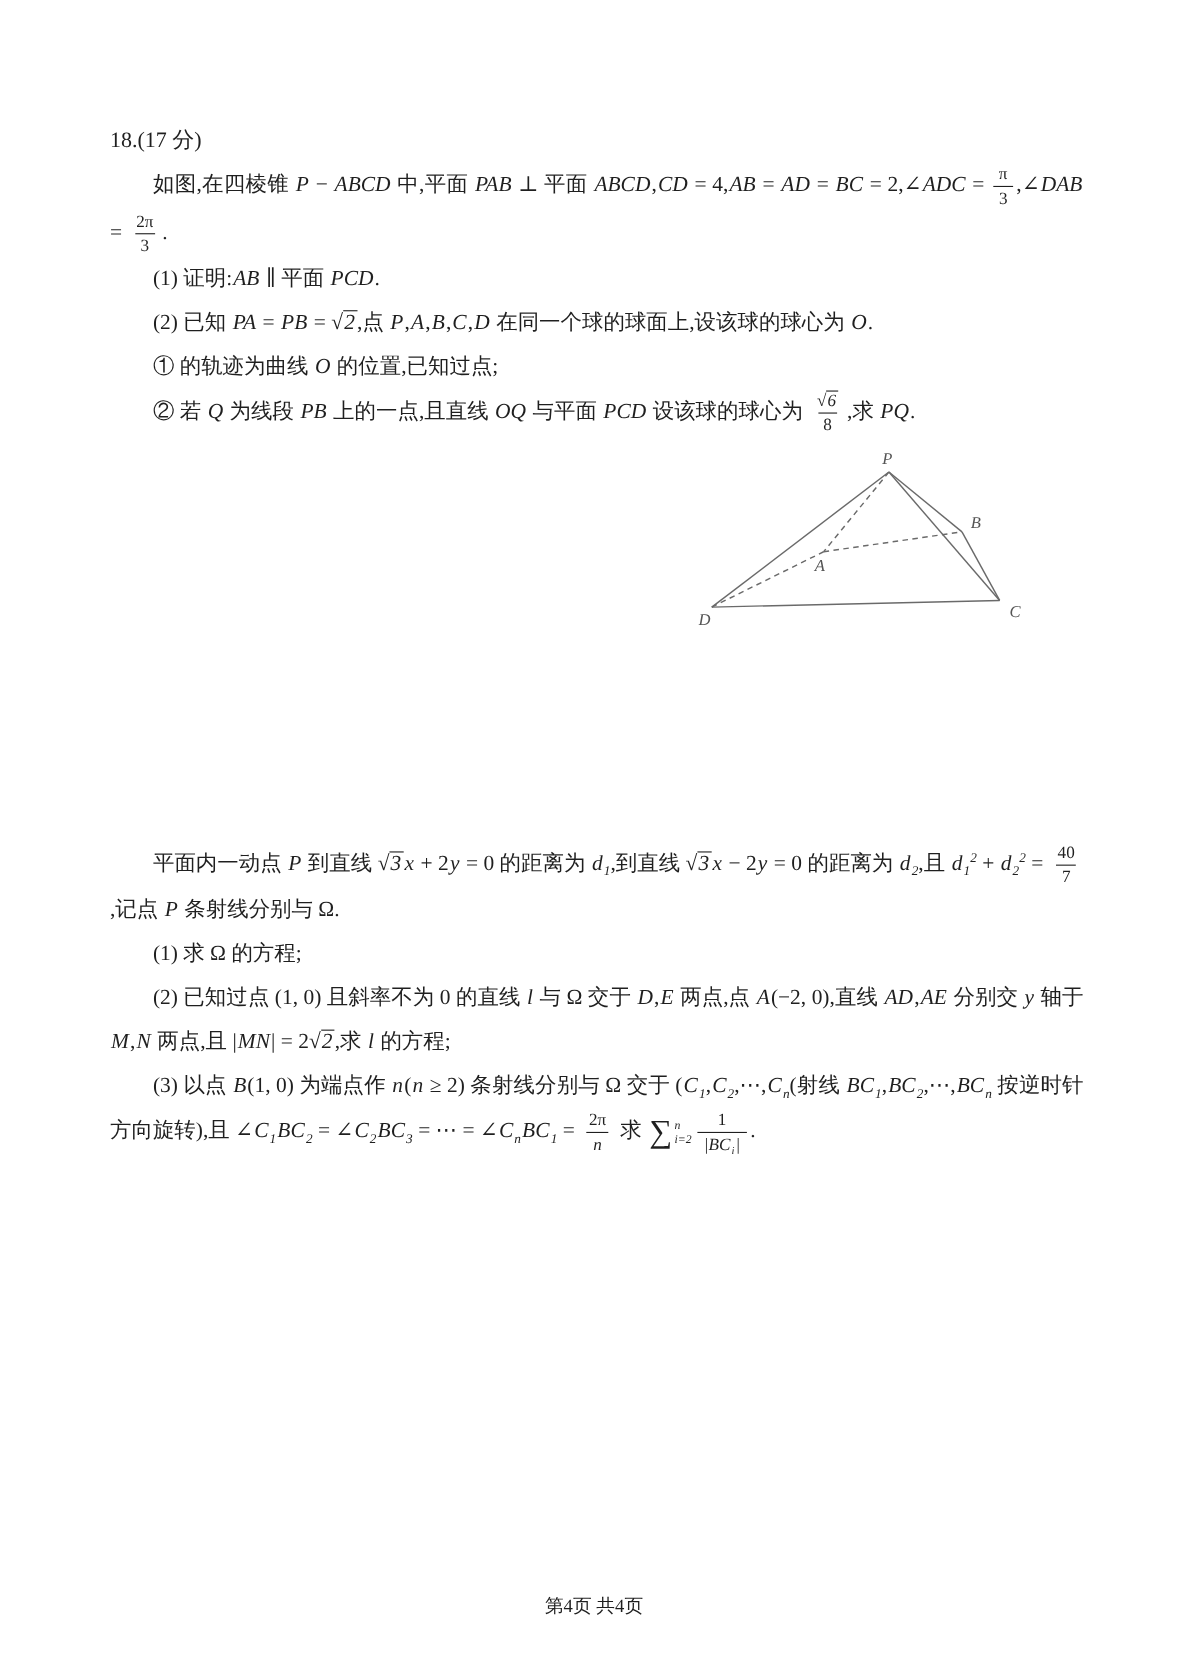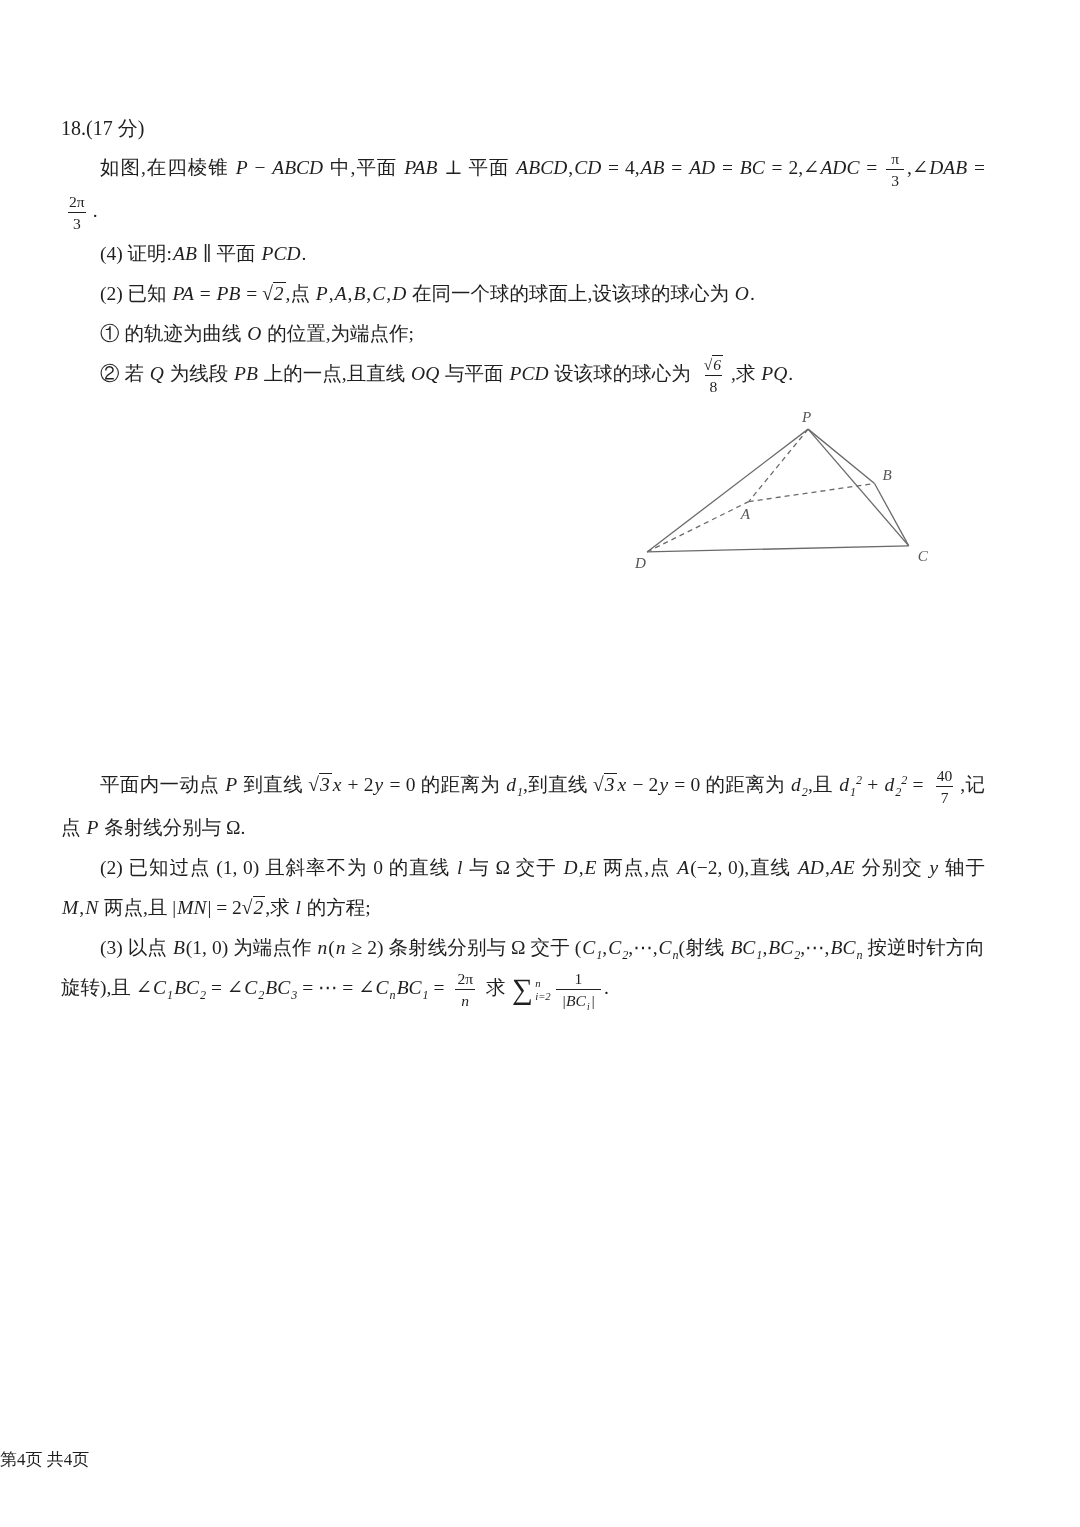--- a/index.html
+++ b/index.html
@@ -3,21 +3,21 @@
 <meta charset="utf-8">
 <style>
   * { margin: 0; padding: 0; box-sizing: border-box; }
   html, body { background: #ffffff; }
   body {
     width: 1080px; height: 1527px;
     position: relative; overflow: hidden;
     font-family: "Liberation Serif", "DejaVu Serif", serif;
     color: #1f1f1f;
   }
-  .page { padding: 108px 95px 0 61px; }
+  .page { padding: 108px 95px 0 100px; }
   .q-heading { font-size: 20px; line-height: 2; }
   .q-body .para {
     font-size: 19.5px;
     line-height: 2.05;
     text-indent: 2em;
     text-align: justify;
   }
   .run-math {
     font-family: "Liberation Serif", "DejaVu Serif", serif;
     font-style: italic;
@@ -59,41 +59,41 @@
     line-height: 1.15;
     margin-left: 2px;
     font-style: italic;
   }
   .fig { width: 312px; margin: 12px 38px 0 auto; }
   .fig svg { display: block; width: 100%; height: auto; }
   .fig-label { font-family: "Liberation Serif", "DejaVu Serif", serif; font-style: italic; }
   .section-q19 { margin-top: 190px; }
   .footer {
     position: absolute; left: 0; right: 0; bottom: 56px;
-    font-size: 17px; color: #1f1f1f;
+    text-align: center; font-size: 17px; color: #1f1f1f;
   }
 </style>
 </head>
 <body>
 
 <div class="page">
 
   <section class="section-q18">
     <div class="q-heading">18.(17 分)</div>
     <div class="q-body" id="q18-body">
         <p class="para"><span class="run-text">如图,在四棱锥 </span><span class="run-math">P</span><span class="run-text"> − </span><span class="run-math">ABCD</span><span class="run-text"> 中,平面 </span><span class="run-math">PAB</span><span class="run-text"> ⊥ 平面 </span><span class="run-math">ABCD</span><span class="run-text">,</span><span class="run-math">CD</span><span class="run-text"> = 4,</span><span class="run-math">AB</span><span class="run-text"> = </span><span class="run-math">AD</span><span class="run-text"> = </span><span class="run-math">BC</span><span class="run-text"> = 2,∠</span><span class="run-math">ADC</span><span class="run-text"> = </span><span class="frac">
             <span class="frac-num"><span class="run-text">π</span></span>
             <span class="frac-den"><span class="run-text">3</span></span>
           </span><span class="run-text">,∠</span><span class="run-math">DAB</span><span class="run-text"> = </span><span class="frac">
             <span class="frac-num"><span class="run-text">2π</span></span>
             <span class="frac-den"><span class="run-text">3</span></span>
           </span><span class="run-text">.</span></p>
-        <p class="para"><span class="run-text">(4) 证明:</span><span class="run-math">AB</span><span class="run-text"> ∥ 平面 </span><span class="run-math">PCD</span><span class="run-text">.</span></p>
+        <p class="para"><span class="run-text">(1) 证明:</span><span class="run-math">AB</span><span class="run-text"> ∥ 平面 </span><span class="run-math">PCD</span><span class="run-text">.</span></p>
         <p class="para"><span class="run-text">(2) 已知 </span><span class="run-math">PA</span><span class="run-text"> = </span><span class="run-math">PB</span><span class="run-text"> = </span><span class="sqrt"><span class="sqrt-sign">√</span><span class="sqrt-rad">2</span></span><span class="run-text">,点 </span><span class="run-math">P</span><span class="run-text">,</span><span class="run-math">A</span><span class="run-text">,</span><span class="run-math">B</span><span class="run-text">,</span><span class="run-math">C</span><span class="run-text">,</span><span class="run-math">D</span><span class="run-text"> 在同一个球的球面上,设该球的球心为 </span><span class="run-math">O</span><span class="run-text">.</span></p>
-        <p class="para"><span class="run-text">① 的轨迹为曲线 </span><span class="run-math">O</span><span class="run-text"> 的位置,为端点作;</span></p>
+        <p class="para"><span class="run-text">① 的轨迹为曲线 </span><span class="run-math">O</span><span class="run-text"> 的位置,已知过点;</span></p>
         <p class="para"><span class="run-text">② 若 </span><span class="run-math">Q</span><span class="run-text"> 为线段 </span><span class="run-math">PB</span><span class="run-text"> 上的一点,且直线 </span><span class="run-math">OQ</span><span class="run-text"> 与平面 </span><span class="run-math">PCD</span><span class="run-text"> 设该球的球心为 </span><span class="frac">
             <span class="frac-num"><span class="sqrt"><span class="sqrt-sign">√</span><span class="sqrt-rad">6</span></span></span>
             <span class="frac-den"><span class="run-text">8</span></span>
           </span><span class="run-text">,求 </span><span class="run-math">PQ</span><span class="run-text">.</span></p>
       </div>
 
     <figure class="fig">
       <svg viewBox="0 0 310 165" xmlns="http://www.w3.org/2000/svg">
         <g stroke="#6a6a6a" stroke-width="1.3" fill="none">
           <path d="M172,20 L12,142"></path>
@@ -117,20 +117,21 @@
       </svg>
     </figure>
   </section>
 
   <section class="section-q19">
     <div class="q-body" id="q19-body">
         <p class="para"><span class="run-text">平面内一动点 </span><span class="run-math">P</span><span class="run-text"> 到直线 </span><span class="sqrt"><span class="sqrt-sign">√</span><span class="sqrt-rad">3</span></span><span class="run-math">x</span><span class="run-text"> + 2</span><span class="run-math">y</span><span class="run-text"> = 0 的距离为 </span><span class="run-math">d</span><sub class="run-sub">1</sub><span class="run-text">,到直线 </span><span class="sqrt"><span class="sqrt-sign">√</span><span class="sqrt-rad">3</span></span><span class="run-math">x</span><span class="run-text"> − 2</span><span class="run-math">y</span><span class="run-text"> = 0 的距离为 </span><span class="run-math">d</span><sub class="run-sub">2</sub><span class="run-text">,且 </span><span class="run-math">d</span><sub class="run-sub">1</sub><sup class="run-sup">2</sup><span class="run-text"> + </span><span class="run-math">d</span><sub class="run-sub">2</sub><sup class="run-sup">2</sup><span class="run-text"> = </span><span class="frac">
             <span class="frac-num"><span class="run-text">40</span></span>
             <span class="frac-den"><span class="run-text">7</span></span>
           </span><span class="run-text">,记点 </span><span class="run-math">P</span><span class="run-text"> 条射线分别与 Ω.</span></p>
+        <p class="para"><span class="run-text">(1) 求 Ω 的方程;</span></p>
         <p class="para"><span class="run-text">(2) 已知过点 (1, 0) 且斜率不为 0 的直线 </span><span class="run-math">l</span><span class="run-text"> 与 Ω 交于 </span><span class="run-math">D</span><span class="run-text">,</span><span class="run-math">E</span><span class="run-text"> 两点,点 </span><span class="run-math">A</span><span class="run-text">(−2, 0),直线 </span><span class="run-math">AD</span><span class="run-text">,</span><span class="run-math">AE</span><span class="run-text"> 分别交 </span><span class="run-math">y</span><span class="run-text"> 轴于 </span><span class="run-math">M</span><span class="run-text">,</span><span class="run-math">N</span><span class="run-text"> 两点,且 |</span><span class="run-math">MN</span><span class="run-text">| = 2</span><span class="sqrt"><span class="sqrt-sign">√</span><span class="sqrt-rad">2</span></span><span class="run-text">,求 </span><span class="run-math">l</span><span class="run-text"> 的方程;</span></p>
         <p class="para"><span class="run-text">(3) 以点 </span><span class="run-math">B</span><span class="run-text">(1, 0) 为端点作 </span><span class="run-math">n</span><span class="run-text">(</span><span class="run-math">n</span><span class="run-text"> ≥ 2) 条射线分别与 Ω 交于 (</span><span class="run-math">C</span><sub class="run-sub">1</sub><span class="run-text">,</span><span class="run-math">C</span><sub class="run-sub">2</sub><span class="run-text">,⋯,</span><span class="run-math">C</span><sub class="run-sub">n</sub><span class="run-text">(射线 </span><span class="run-math">BC</span><sub class="run-sub">1</sub><span class="run-text">,</span><span class="run-math">BC</span><sub class="run-sub">2</sub><span class="run-text">,⋯,</span><span class="run-math">BC</span><sub class="run-sub">n</sub><span class="run-text"> 按逆时针方向旋转),且 ∠</span><span class="run-math">C</span><sub class="run-sub">1</sub><span class="run-math">BC</span><sub class="run-sub">2</sub><span class="run-text"> = ∠</span><span class="run-math">C</span><sub class="run-sub">2</sub><span class="run-math">BC</span><sub class="run-sub">3</sub><span class="run-text"> = ⋯ = ∠</span><span class="run-math">C</span><sub class="run-sub">n</sub><span class="run-math">BC</span><sub class="run-sub">1</sub><span class="run-text"> = </span><span class="frac">
             <span class="frac-num"><span class="run-text">2π</span></span>
             <span class="frac-den"><span class="run-math">n</span></span>
           </span><span class="run-text"> 求 </span><span class="sum">
             <span class="sum-sign">∑</span>
             <span class="sum-limits">
               <span class="sum-upper">n</span>
               <span class="sum-lower">i=2</span>
             </span>

